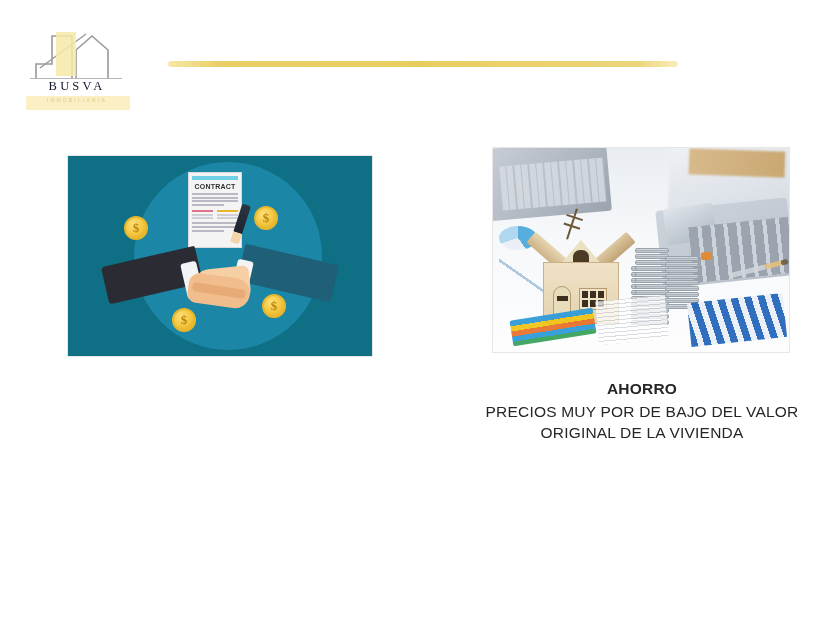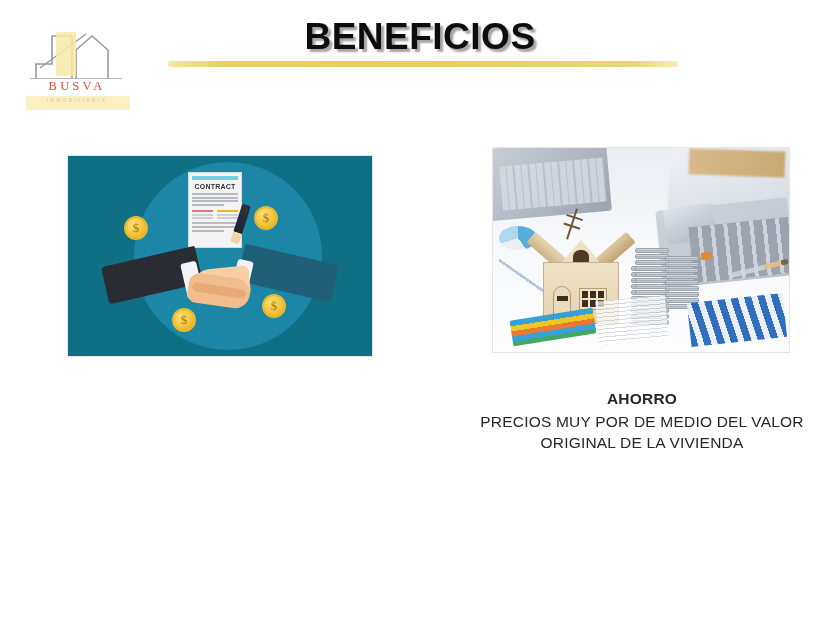--- a/index.html
+++ b/index.html
@@ -48,21 +48,21 @@
     opacity: .85;
   }
   .logo-name {
     position: absolute;
     left: 0;
     top: 55px;
     width: 110px;
     text-align: center;
     font-size: 12.5px;
     letter-spacing: 3.2px;
-    color: #ef4444;
+    color: #0f172a;
     font-family: "Liberation Serif", serif;
   }
   .logo-band-bottom {
     position: absolute;
     left: 4px;
     top: 72px;
     width: 104px;
     height: 14px;
     background: #fbf0c4;
     border-radius: 1px;
@@ -355,21 +355,21 @@
     font-size: 15.5px;
     line-height: 21px;
     color: #262626;
     letter-spacing: .2px;
   }
   .caption .head {
     display:block;
     font-weight: bold;
     margin-bottom: 2px;
   }
-  .col-right .caption { margin-top: 35px; }
+  .col-right .caption { margin-top: 25px; }
 </style>
 </head>
 <body>
 
 <div class="slide">
 
   <div class="logo">
     <div class="logo-mark">
       <div class="logo-band-top"></div>
       <svg width="92" height="56" viewBox="0 0 92 56">
@@ -377,21 +377,20 @@
         <polyline points="46,54 46,26 62,12 78,26 78,54" fill="none" stroke="#9a9a9a" stroke-width="1.6"></polyline>
         <line x1="10" y1="44" x2="56" y2="10" stroke="#9a9a9a" stroke-width="1.4"></line>
         <line x1="0" y1="54.5" x2="92" y2="54.5" stroke="#b6b6b6" stroke-width="1.2"></line>
       </svg>
     </div>
     <div class="logo-name">BUSVA</div>
     <div class="logo-band-bottom"></div>
     <div class="logo-sub">INMOBILIARIA</div>
   </div>
 
-  <div class="title">BENEFICIOS</div>
   <div class="title-rule"></div>
 
   <div class="col col-left">
 
     <div class="figure fig-left">
       <div class="ill">
         <div class="ill-circle"></div>
 
         <div class="coin coin-1">$</div>
         <div class="coin coin-2">$</div>
@@ -517,17 +516,17 @@
         </div>
 
         <div class="ph-paper"></div>
         <div class="chart-blue"></div>
         <div class="chart-rain"></div>
       </div>
     </div>
 
     <div class="caption">
       <span class="head">AHORRO</span>
-      <span>PRECIOS MUY POR DE MEDIO DEL VALOR ORIGINAL DE LA VIVIENDA</span>
+      <span>PRECIOS MUY POR DE BAJO DEL VALOR ORIGINAL DE LA VIVIENDA</span>
     </div>
   </div>
 
 </div>
 
 </body></html>

